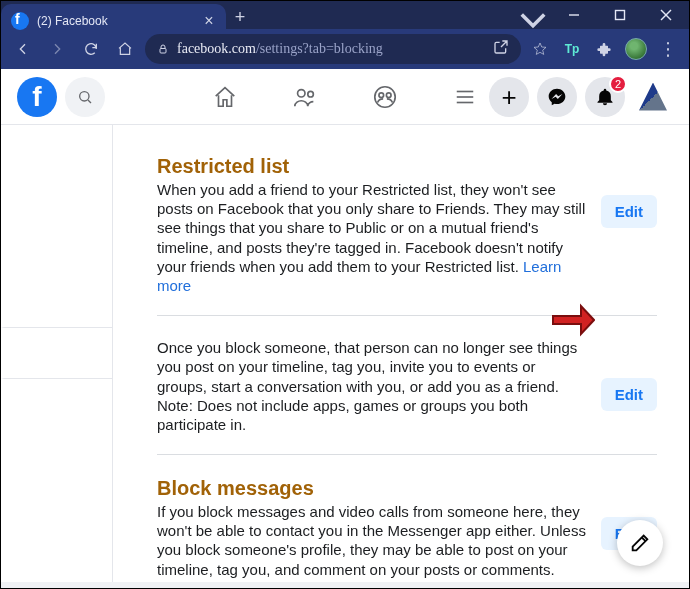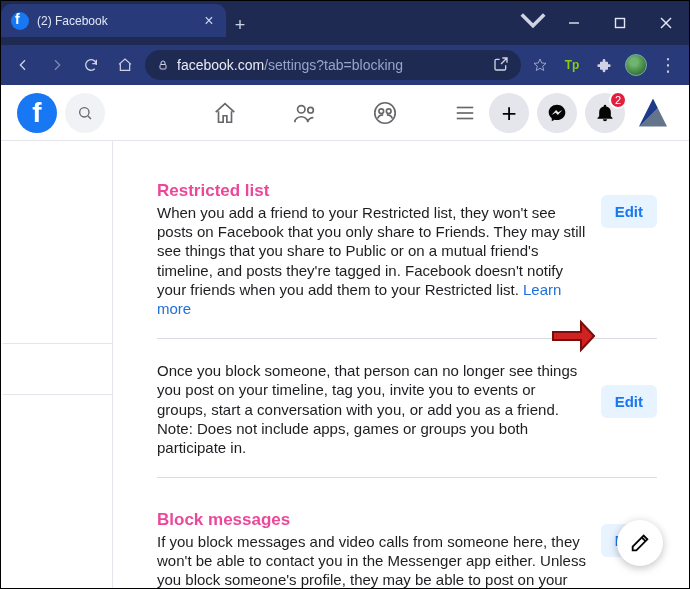--- a/index.html
+++ b/index.html
@@ -1,44 +1,44 @@
 <!DOCTYPE html>
 <html><head>
 <meta charset="utf-8">
 <style>
   * { box-sizing: border-box; margin: 0; padding: 0; }
   html, body { width: 690px; height: 589px; overflow: hidden; font-family: "Segoe UI", Arial, sans-serif; }
   body { background: #f0f2f5; border: 1px solid #000; }
 
   
-  .win-titlebar { height: 44px; background: #1f2a52; display: flex; align-items: stretch; color: #cfd3e5; }
+  .win-titlebar { height: 28px; background: #1f2a52; display: flex; align-items: stretch; color: #cfd3e5; }
   .tab { display: flex; align-items: center; background: #283a7a; min-width: 225px; padding: 0 8px 0 10px; border-top-right-radius: 10px; border-top-left-radius: 10px; margin-top: 3px; gap: 8px; height: 33px;}
   .tab-favicon { width: 18px; height: 18px; background: #1877f2; border-radius: 50%; position: relative; }
   .tab-favicon::after { content: "f"; color: #fff; font-weight: 700; font-size: 14px; position: absolute; left: 4px; top: -1px; font-family: Arial;}
   .tab-title { font-size: 12px; color: #e4e7f5; flex: 1; white-space: nowrap; overflow: hidden; }
   .tab-close { color: #cfd3e5; font-size: 16px; line-height: 16px; width: 18px; text-align: center; cursor: pointer;}
   .new-tab { width: 28px; display: flex; align-items: center; justify-content: center; color: #cfd3e5; font-size: 18px; cursor: pointer; margin-top: 4px;}
   .win-spacer { flex: 1; }
   .win-btns { display: flex; align-items: center; }
   .win-chevron { width: 36px; text-align: center; font-size: 14px; color: #cfd3e5; cursor: pointer;}
   .win-btn { width: 46px; height: 36px; display: flex; align-items: center; justify-content: center; cursor: pointer; color: #e4e7f5;}
   .win-btn svg { width: 12px; height: 12px; stroke: #e4e7f5; stroke-width: 1.4; fill: none;}
 
   
   .url-bar { height: 40px; background: #283a7a; display: flex; align-items: center; padding: 0 8px; gap: 6px; }
   .nav-ico { width: 28px; height: 28px; display:flex; align-items:center; justify-content:center; cursor:pointer; border-radius: 50%; }
   .nav-ico svg { stroke: #cfd3e5; fill: none; stroke-width: 2; width: 16px; height: 16px; }
   .nav-ico.home svg { stroke-width: 1.8; }
-  .url-field { flex: 1; height: 30px; background: #1f2a52; border-radius: 16px; display: flex; align-items: center; padding: 0 12px; gap: 8px; color: #cfd3e5; font-size: 14px;}
+  .url-field { flex: 1; height: 30px; background: #1f2a52; border-radius: 16px; display: flex; align-items: center; padding: 0 12px; gap: 8px; color: #cfd3e5; font-size: 14px; font-family: Liberation Serif, serif;}
   .url-field .lock { width: 12px; }
   .url-host { color: #e8eaf4; }
   .url-path { color: #9aa3c8; }
   .url-share { color:#cfd3e5; margin-left:auto; }
   .ext-ico { width: 26px; height: 26px; display:flex; align-items:center; justify-content:center; cursor:pointer; color:#cfd3e5; border-radius: 50%; font-size: 14px;}
-  .ext-ico.tp { color: #84cc16; font-weight: 600; font-size: 12px;}
+  .ext-ico.tp { color: #5eead4; font-weight: 600; font-size: 12px;}
   .ext-ico.star svg { stroke:#cfd3e5; fill:none; width:16px;height:16px; }
   .ext-avatar { width:22px; height:22px; border-radius:50%; background: radial-gradient(circle at 40% 35%, #6fb56f 20%, #2e6b2e 80%); border:1px solid #7aa;}
   .ext-dots { font-size: 18px; letter-spacing: 0; line-height: 10px; color:#cfd3e5;}
 
   
   .fb-topbar { height: 56px; background: #fff; display: flex; align-items: center; padding: 0 16px; gap: 8px; border-bottom: 1px solid #e4e6eb; position: relative;}
   .fb-logo { width: 40px; height: 40px; border-radius: 50%; background: #1877f2; color:#fff; font-weight:700; font-size: 28px; display:flex; align-items:center; justify-content:center; font-family: Arial; cursor:pointer;}
   .fb-search { width: 40px; height: 40px; border-radius: 50%; background: #f0f2f5; display:flex; align-items:center; justify-content:center; cursor:pointer;}
   .fb-search svg { width: 16px; height:16px; stroke:#65676b; stroke-width:2; fill:none;}
   .fb-center-nav { position:absolute; left:50%; transform:translateX(-50%); display:flex; gap:48px; align-items:center; }
@@ -55,24 +55,24 @@
 
   
   .content { display:flex; height: calc(589px - 36px - 40px - 56px); background:#fff;}
   .sidebar { width: 112px; background:#fff; border-right: 1px solid #e4e6eb; }
   .sidebar .sel { height: 52px; border-left: 3px solid transparent; }
   .sidebar .sel.active { border-top:1px solid #e4e6eb; border-bottom:1px solid #e4e6eb; margin-top: 150px;}
   .main { flex:1; overflow-y:auto; padding: 30px 32px 10px 44px; position:relative;}
   .section { padding: 0 0 20px 0; border-bottom: 1px solid #dadde1; margin-bottom: 22px; display:flex; gap: 14px; align-items:flex-start; }
   .section:last-child { border-bottom:none; margin-bottom:0;}
   .sec-text { flex:1; }
-  .sec-title { font-size: 17px; font-weight: 600; color:#ec4899; margin-bottom: 2px; margin-top: 10px;}
+  .sec-title { font-size: 20px; font-weight: 600; color:#a16207; margin-bottom: 2px;}
   .sec-desc { font-size: 15px; color:#1c1e21; line-height: 1.28; }
   .learn { color:#216fdb; cursor:pointer; }
-  .edit-btn { background:#e7f3ff; color:#1877f2; font-weight:600; font-size:15px; border:none; padding: 8px 14px; border-radius:6px; cursor:pointer; align-self:flex-start; margin-top: 24px;}
+  .edit-btn { background:#e7f3ff; color:#1877f2; font-weight:600; font-size:15px; border:none; padding: 8px 14px; border-radius:6px; cursor:pointer; align-self:flex-start; margin-top: 40px;}
 
   
   .arrow { position:absolute; width: 44px; height: 44px; pointer-events:none;}
 
   
   .fab { position:absolute; right: 26px; bottom: 22px; width: 46px; height:46px; border-radius:50%; background:#fff; box-shadow: 0 2px 8px rgba(0,0,0,.25); display:flex; align-items:center; justify-content:center; cursor:pointer;}
   .fab svg { width:22px; height:22px; stroke:#050505; fill:none; stroke-width:2;}
 
   body { position: relative; }
 </style>

